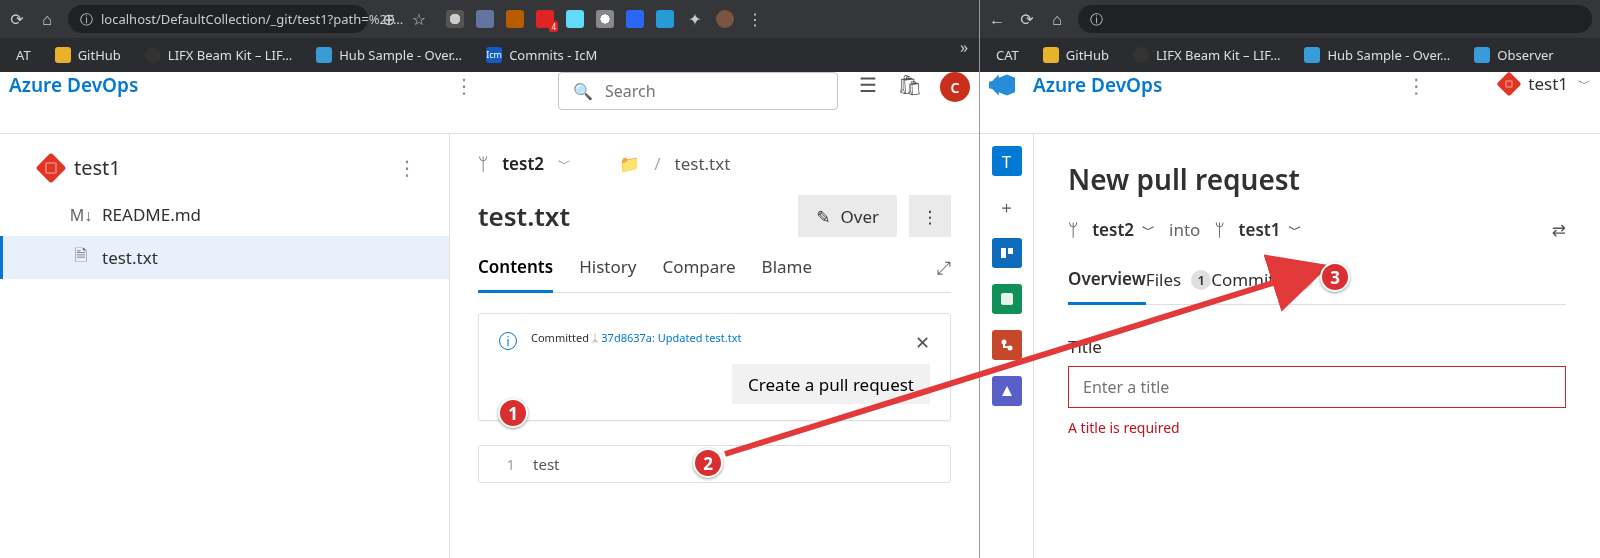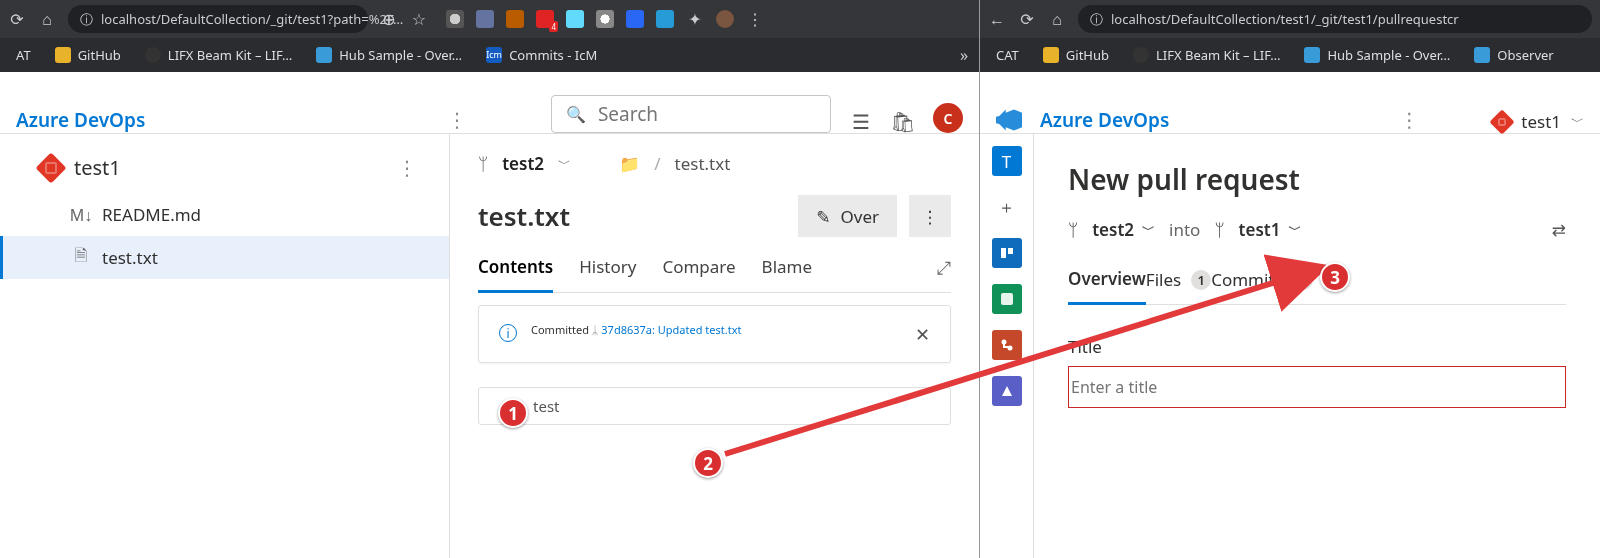--- a/index.html
+++ b/index.html
@@ -21,31 +21,31 @@
   .window.right{width:620px}
 
   
   .toolbar{height:38px;background:var(--chrome-dark);display:flex;align-items:center;padding:0 8px;gap:12px;color:#c9cbcf;font-size:13px}
   .t-icon{width:18px;height:18px;display:flex;align-items:center;justify-content:center;flex:0 0 auto;font-size:16px;line-height:1;color:#c9cbcf;cursor:pointer}
   .url{background:#202124;border-radius:20px;height:28px;display:flex;align-items:center;padding:0 12px;gap:8px;flex:0 0 auto}
   .url span{white-space:nowrap}
   .ext-row{display:flex;gap:12px;margin-left:6px}
   .ext{width:18px;height:18px;border-radius:3px}
 
-  .bookmarks{height:34px;background:var(--chrome-darker);display:flex;align-items:center;padding:0 6px;gap:4px;color:#dcdfe5;font-size:13px;overflow:hidden}
+  .bookmarks{height:34px;background:var(--chrome-darker);display:flex;padding:0 6px;gap:4px;color:#dcdfe5;font-size:13px;overflow:hidden}
   .bk{display:flex;align-items:center;gap:7px;padding:4px 10px;border-radius:4px;white-space:nowrap;cursor:pointer}
   .bk .ic{width:16px;height:16px;border-radius:3px;flex:0 0 auto}
 
   
-  .ado-hdr{height:62px;display:flex;align-items:flex-end;padding:0 16px;gap:18px;border-bottom:1px solid var(--line);position:relative}
+  .ado-hdr{height:62px;display:flex;align-items:flex-start;padding:0 9px;gap:18px;border-bottom:1px solid var(--line);position:relative}
   .ado-logo{color:var(--devops-blue);font-size:19px;font-weight:600}
   .spacer{flex:1}
   .more-v{color:#888;font-size:20px;cursor:pointer;padding:0 8px}
   .search-box{width:280px;height:38px;border:1px solid #c8c6c4;border-radius:4px;display:flex;align-items:center;padding:0 14px;gap:10px;color:#888}
-  .search-box input{border:none;outline:none;font-size:19px;color:#0f766e;flex:1;background:transparent}
+  .search-box input{border:none;outline:none;font-size:16px;color:#0f766e;flex:1;background:transparent}
   .hdr-ic{width:24px;height:24px;color:#555;font-size:20px;display:flex;align-items:center;justify-content:center;cursor:pointer}
   .avatar{width:30px;height:30px;border-radius:50%;background:#c9301c;color:#fff;display:flex;align-items:center;justify-content:center;font-size:14px;font-weight:600}
 
   
   .body-l{flex:1;display:flex;min-height:0}
   .side{width:450px;border-right:1px solid var(--line);padding-top:14px}
   .repo-h{display:flex;align-items:center;padding:6px 24px 12px 40px;gap:12px}
   .repo-ic{width:22px;height:22px;background:#e13625;transform:rotate(45deg);border-radius:3px;position:relative}
   .repo-ic::after{content:"";position:absolute;inset:5px;border:2px solid #fff;border-radius:2px;transform:rotate(-45deg);opacity:.3}
   .repo-name{font-size:20px}
@@ -55,21 +55,21 @@
 
   .main-l{flex:1;padding:18px 28px;position:relative;min-width:0}
   .branch-row{display:flex;align-items:center;gap:14px;color:#555;font-size:17px;margin-bottom:20px}
   .branch-row b{color:#222;font-weight:600}
   .chev{font-size:13px;color:#666}
   .sep{color:#aaa}
   .title-row{display:flex;align-items:center;gap:12px;margin-bottom:18px}
   .file-title{font-size:26px;font-weight:600;flex:1}
   .btn{height:42px;border:none;background:#eaeaea;color:#333;padding:0 18px;font-size:17px;display:inline-flex;align-items:center;gap:10px;cursor:pointer}
   .btn.icon-only{width:42px;padding:0;justify-content:center}
-  .tabs{display:flex;gap:26px;font-size:17px;color:#444;border-bottom:1px solid var(--line);margin-bottom:12px;position:relative}
+  .tabs{display:flex;gap:26px;font-size:17px;color:#444;border-bottom:1px solid var(--line);margin-bottom:20px;position:relative}
   .tab{padding:0 0 12px 0;cursor:pointer}
   .tab.active{font-weight:600;color:#000;border-bottom:3px solid var(--devops-blue);margin-bottom:-1px}
   .fullscr{margin-left:auto;padding-bottom:12px;font-size:18px;color:#666}
   .commit-card{border:1px solid var(--line);border-radius:3px;padding:16px 20px;box-shadow:0 1px 2px rgba(0,0,0,.05);margin-bottom:24px}
   .cc-top{display:flex;align-items:flex-start;gap:14px}
   .info-ic{color:var(--devops-blue);border:1.5px solid var(--devops-blue);width:18px;height:18px;border-radius:50%;font-size:12px;display:flex;align-items:center;justify-content:center;margin-top:2px}
   .commit-text{flex:1;font-size:11px;line-height:1.5}
   .commit-text a{color:var(--devops-blue);text-decoration:none}
   .close-x{color:#555;font-size:18px;cursor:pointer}
   .cc-bottom{display:flex;justify-content:flex-end;margin-top:10px}
@@ -86,21 +86,21 @@
   .pr-title{font-size:28px;font-weight:600;margin-bottom:20px}
   .branch-row2{display:flex;align-items:center;gap:14px;font-size:17px;margin-bottom:26px}
   .b-sel{display:flex;align-items:center;gap:8px;font-weight:600;cursor:pointer}
   .into{color:#666}
   .swap{margin-left:auto;font-size:17px;color:#555;cursor:pointer}
   .rtabs{display:flex;border-bottom:1px solid var(--line);font-size:17px;margin-bottom:30px}
   .rtab{display:flex;align-items:center;gap:10px;padding:0 0 12px 0;cursor:pointer}
   .rtab.active{font-weight:600;border-bottom:3px solid var(--devops-blue);margin-bottom:-1px}
   .pill{background:#e1dfdd;border-radius:10px;min-width:20px;height:20px;display:inline-flex;align-items:center;justify-content:center;font-size:13px;font-weight:600;padding:0 6px;color:#333}
   .lbl{font-size:17px;margin-bottom:8px}
-  .t-input{width:100%;height:42px;border:1px solid #c92626;padding:0 2px;font-size:16px;outline:none}
+  .t-input{width:100%;height:42px;border:1px solid #c92626;padding:0 14px;font-size:16px;outline:none}
   .err{color:var(--red);font-size:14px;margin-top:10px}
 
   
   .breadcrumb{display:flex;align-items:center;gap:10px;cursor:pointer;font-size:17px}
 
   
   .num-badge{position:absolute;width:30px;height:30px;border-radius:50%;background:var(--badge);border:2px solid #fff;color:#fff;font-weight:700;font-size:17px;display:flex;align-items:center;justify-content:center;z-index:500;box-shadow:0 1px 3px rgba(0,0,0,.4)}
   svg.arrow{position:fixed;top:0;left:0;width:1600px;height:558px;pointer-events:none;z-index:400}
 
   .br-ic{font-weight:400}
@@ -222,39 +222,41 @@
       <div class="commit-card">
         <div class="cc-top">
           <div class="info-ic">i</div>
           <div class="commit-text">
             <span>Committed</span>
             <span style="color:#888">ᛦ</span>
             <a href="#">37d8637a: Updated test.txt</a>
           </div>
           <div class="close-x">✕</div>
         </div>
+        <div class="cc-bottom">
+          <button class="pr-btn">Create a pull request</button>
+        </div>
       </div>
 
       <div class="code">
         <span class="ln">1</span><span>test</span>
       </div>
 
     </div>
   </div>
 </div>
 
 <div class="window right">
 
   <div class="toolbar">
     <div class="t-icon">←</div>
     <div class="t-icon">⟳</div>
     <div class="t-icon">⌂</div>
     <div class="url" style="flex:1">
       <span>ⓘ</span>
-      <span style="overflow:hidden">localhost/DefaultCollection/test1/_git/test1/pullrequestcr</span>
     </div>
   </div>
 
   <div class="bookmarks">
     <div class="bk">
         <span>CAT</span>
       </div>
     <div class="bk">
         <span class="ic" style="background:#e8b32a"></span>
         <span>GitHub</span>
@@ -345,20 +347,21 @@
             <span class="pill">1</span>
           </div>
         <div class="rtab">
             <span>Commits</span>
             <span class="pill">4</span>
           </div>
       </div>
 
       <div class="lbl">Title</div>
       <input class="t-input" type="text" placeholder="Enter a title" style="">
+      <div class="err">A title is required</div>
     </div>
   </div>
 </div>
 
 <div class="num-badge" style="left:498px;top:398px">1</div>
 <div class="num-badge" style="left:693px;top:448px">2</div>
 <div class="num-badge" style="left:1320px;top:262px">3</div>
 
 <svg class="arrow">
   <defs>

